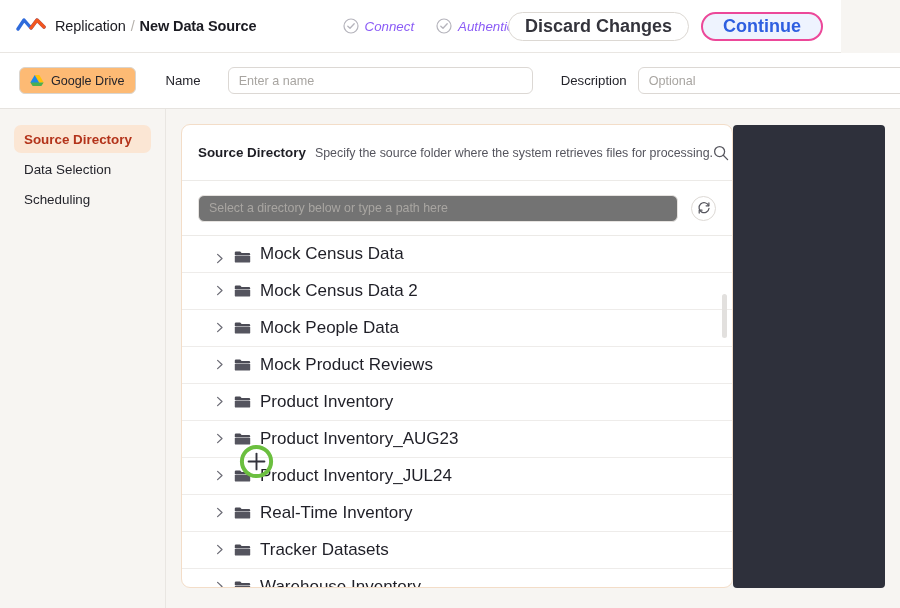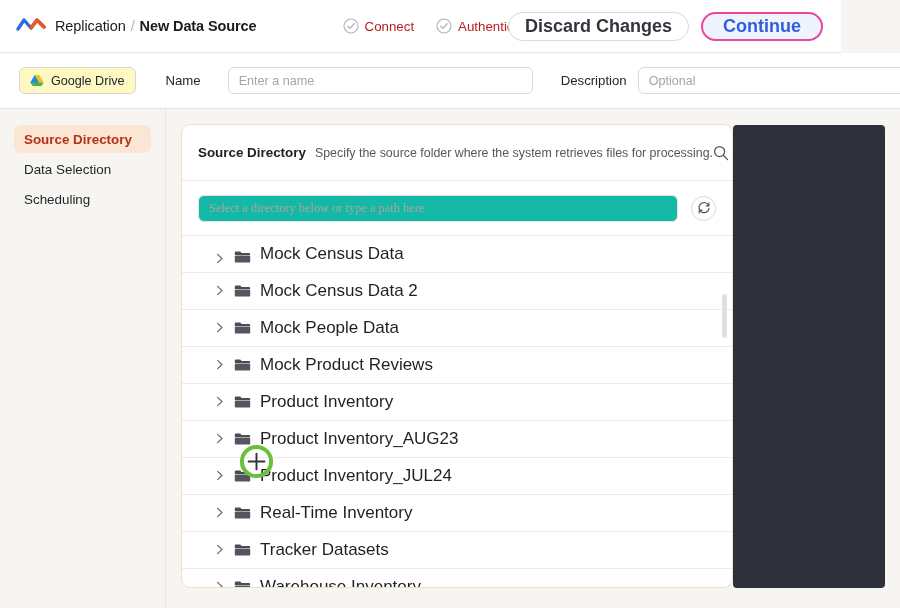--- a/index.html
+++ b/index.html
@@ -37,21 +37,21 @@
   }
   .brand-sep { color: #b6b2ad; margin: 0 5px; }
   .brand-strong { font-weight: 600; }
 
   .steps {
     display: flex; align-items: center;
     margin-left: 86px;
     gap: 22px;
   }
   .step { display: flex; align-items: center; gap: 6px; font-size: 13.3px; }
-  .step-done .step-label { color: #b91c1c; }
+  .step-done .step-label { color: #8b5cf6; font-style: italic; }
   .check-circle { width: 16px; height: 16px; display:block; }
   .step-num {
     width: 17px; height: 17px; border-radius: 50%;
     background: #d2e2fb; color: #2f6bdb;
     font-size: 11px; font-weight: 700;
     display: flex; align-items: center; justify-content: center;
   }
   .step-active .step-label { color: #2f5fe0; font-weight: 700; }
 
   .help-btn {
@@ -85,21 +85,21 @@
     position: absolute; top: 53px; left: 0;
     width: 900px; height: 56px;
     background: #ffffff;
     border-bottom: 1px solid #e6e3df;
     display: flex; align-items: center;
   }
   .source-chip {
     margin-left: 19px;
     height: 27px; padding: 0 10px;
     border: 1px solid #d9d5d0; border-radius: 6px;
-    background: #fef9c3;
+    background: #fdba74;
     display: flex; align-items: center; gap: 7px;
     font-size: 12.6px; color: #24242b;
     cursor: pointer; white-space: nowrap;
   }
   .gdrive-ico { width: 14px; height: 13px; display:block; }
 
   .field-group { display: flex; align-items: center; }
   .field-label {
     font-size: 13.2px; color: #24242b; white-space: nowrap;
   }
@@ -175,24 +175,24 @@
   .path-row {
     height: 55px;
     display: flex; align-items: center;
     padding: 0 16px;
     border-bottom: 1px solid #eceae7;
   }
   .path-input {
     flex: 1;
     height: 27px;
     border: 1px solid #e6e3e0; border-radius: 6px;
-    background: #14b8a6;
+    background: #737373;
     font-size: 12.4px; color: #25252c;
     padding: 0 10px;
-    font-family: Liberation Serif, serif;
+    font-family: Liberation Sans, sans-serif;
     outline: none;
   }
   .path-input::placeholder { color: #a9a6a2; }
   .refresh-btn {
     margin-left: 13px;
     width: 25px; height: 25px;
     border: 1px solid #ddd9d5; border-radius: 50%;
     background: #fff;
     display:flex; align-items:center; justify-content:center;
     cursor: pointer;

